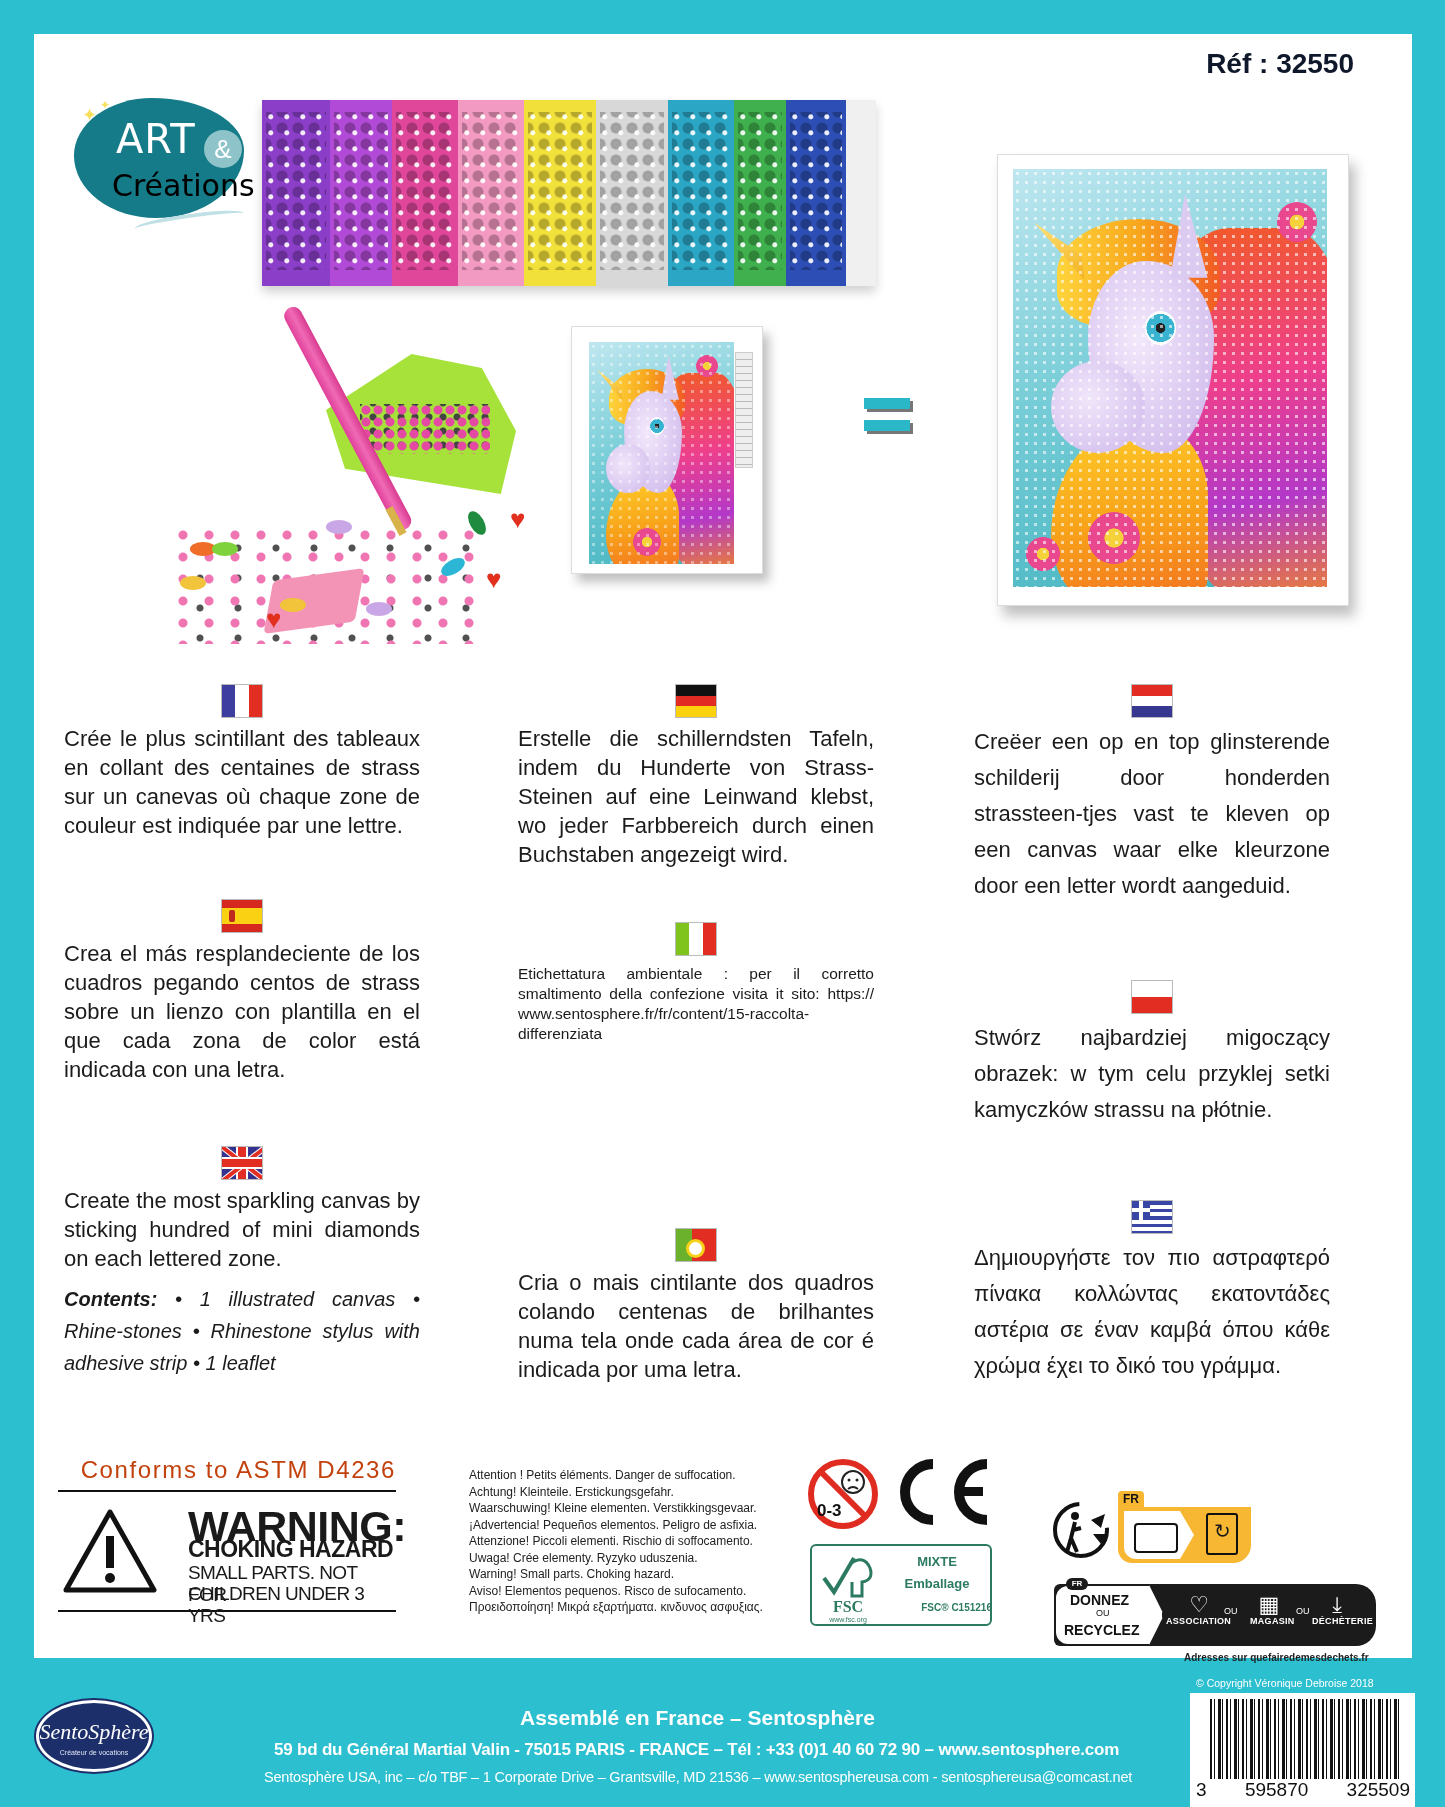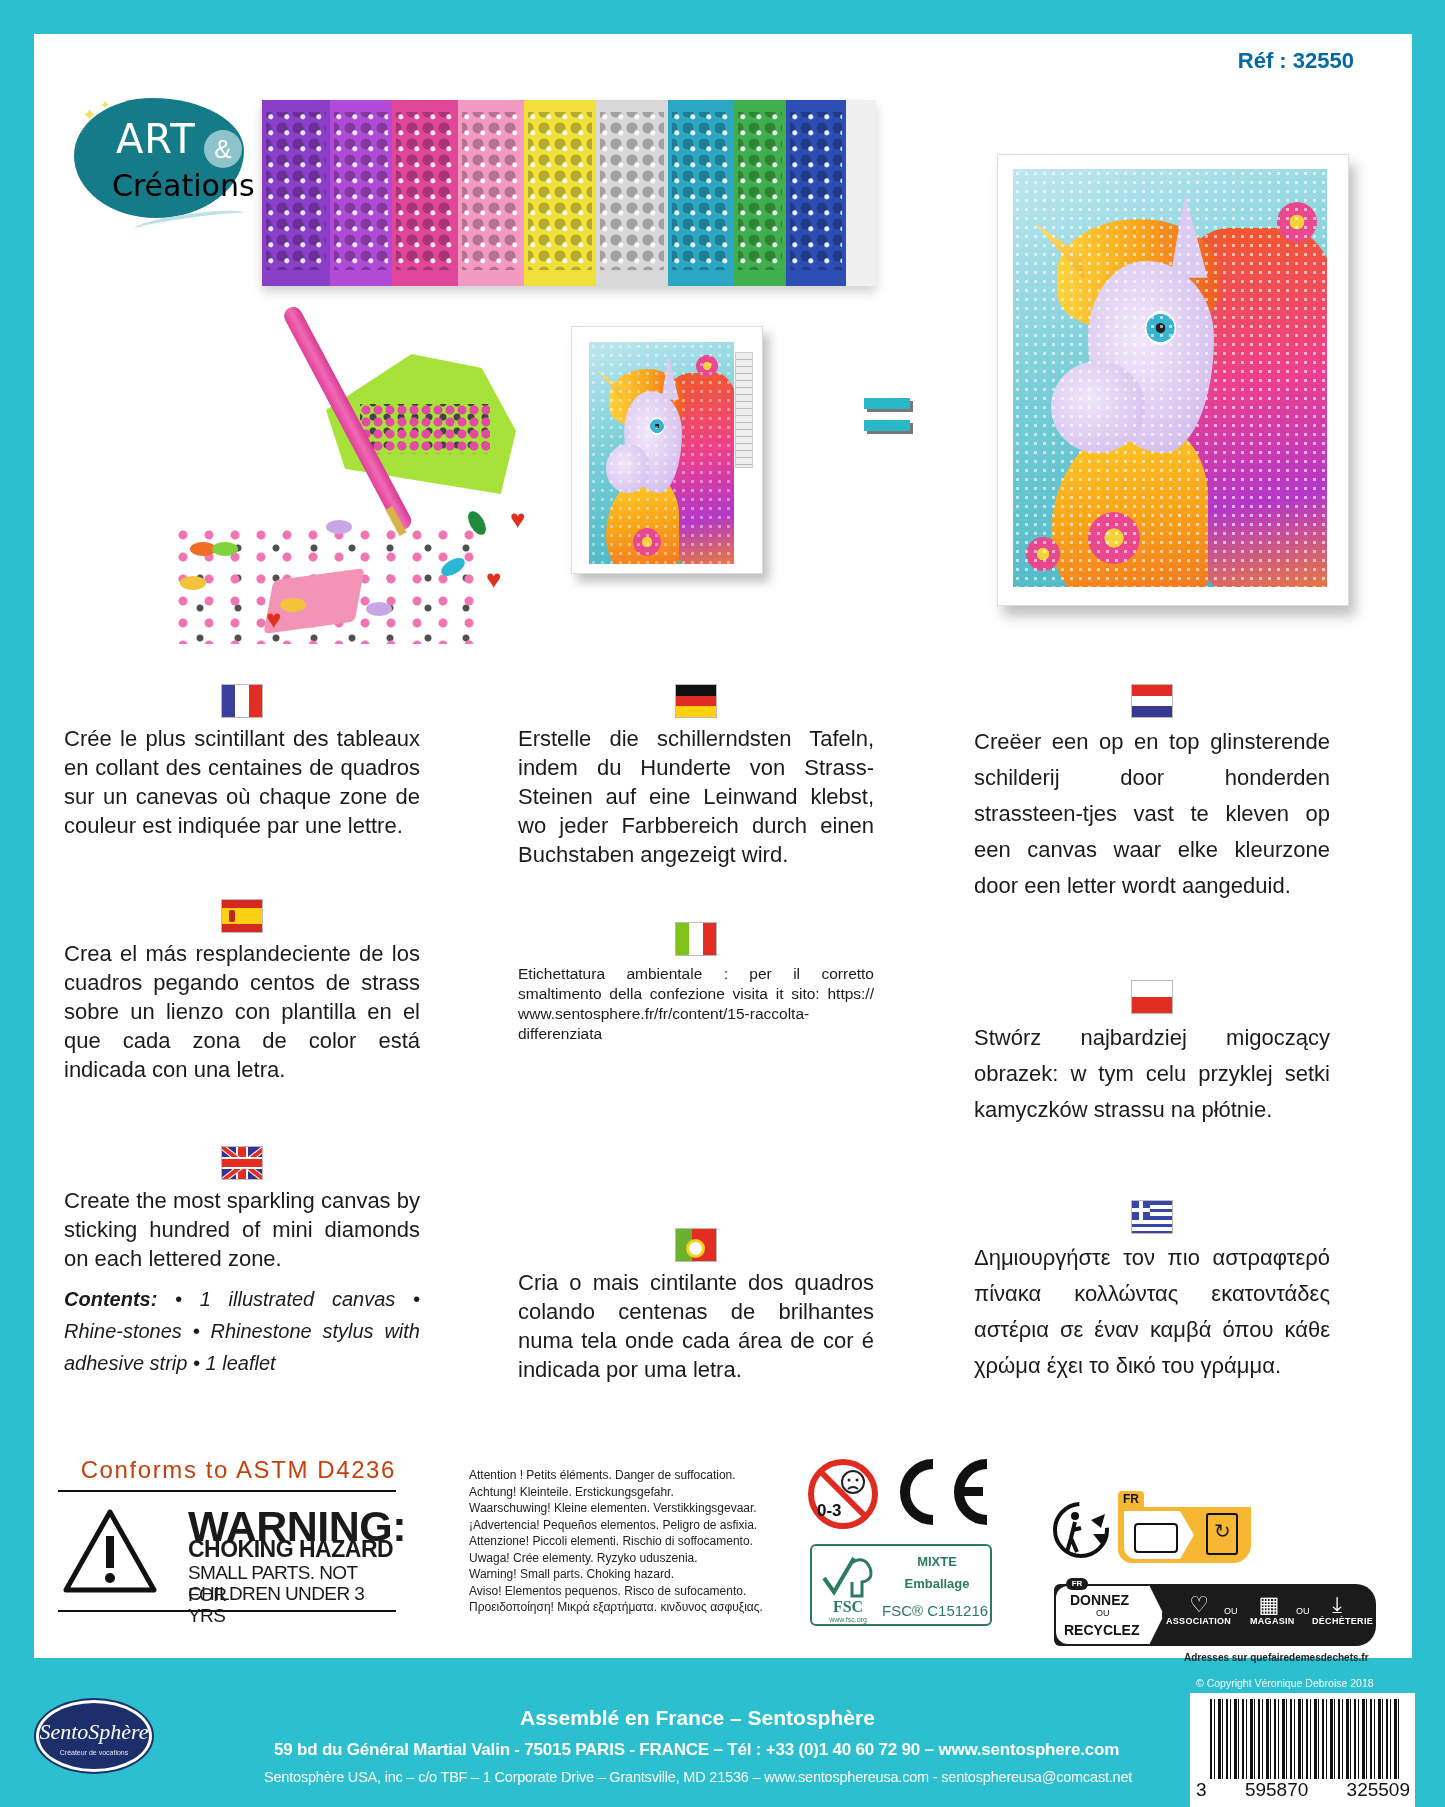--- a/index.html
+++ b/index.html
@@ -1,21 +1,21 @@
 <!DOCTYPE html>
 <html><head>
 <meta charset="utf-8">
 <style>
   * { box-sizing: border-box; margin: 0; padding: 0; }
   html, body { width: 1445px; height: 1807px; overflow: hidden; }
   body { background: #2bbfcf; font-family: "Liberation Sans", "DejaVu Sans", sans-serif; color: #1a1a1a; position: relative; }
 
   .panel { position: absolute; left: 34px; top: 34px; width: 1378px; height: 1624px; background: #ffffff; }
 
-  .ref { position: absolute; right: 58px; top: 14px; font-weight: bold; font-size: 22px; color: #0369a1; }
+  .ref { position: absolute; right: 58px; top: 14px; font-weight: bold; font-size: 28px; color: #0f172a; }
 
   
   .logo { position: absolute; left: 30px; top: 30px; width: 210px; height: 180px; }
   .logo .blob { position: absolute; left: 10px; top: 34px; width: 170px; height: 120px; background: #157b88; border-radius: 46% 54% 52% 48% / 48% 44% 56% 52%; }
   .logo .art { position: absolute; left: 52px; top: 52px; font-size: 40px; color: #fff; font-family: "DejaVu Sans", sans-serif; letter-spacing: 1px; }
   .logo .amp { position: absolute; left: 140px; top: 66px; width: 38px; height: 38px; border-radius: 50%; background: #8ec3c9; color: #fff; font-size: 26px; text-align: center; line-height: 38px; }
   .logo .cre { position: absolute; left: 48px; top: 104px; font-size: 30px; color: #000000; font-family: "DejaVu Sans", sans-serif; }
   .logo .sparkle { position: absolute; color: #f6df5a; font-size: 18px; }
   .logo .swoosh { position: absolute; left: 70px; top: 150px; width: 110px; height: 14px; border-top: 4px solid #bfe0e4; border-radius: 50% 50% 0 0; transform: rotate(-8deg); }
 
@@ -105,21 +105,21 @@
 
   .age-icon { position: absolute; left: 773px; top: 1424px; width: 72px; height: 72px; }
   .ce-mark { position: absolute; left: 855px; top: 1422px; width: 104px; height: 72px; }
 
   .fsc { position: absolute; left: 776px; top: 1510px; width: 182px; height: 82px; border: 2px solid #2d7a63; border-radius: 6px; color: #2d7a63; }
   .fsc .tree { position: absolute; left: 8px; top: 6px; width: 54px; height: 48px; }
   .fsc .fsc-word { position: absolute; left: 8px; top: 52px; width: 56px; text-align: center; font-family: "Liberation Serif", serif; font-size: 16px; font-weight: bold; }
   .fsc .fsc-url { position: absolute; left: 4px; top: 70px; width: 64px; text-align: center; font-size: 7px; }
   .fsc .mixte { position: absolute; left: 70px; top: 8px; width: 110px; text-align: center; font-size: 13px; font-weight: bold; }
   .fsc .emb { position: absolute; left: 70px; top: 30px; width: 110px; text-align: center; font-size: 13px; font-weight: bold; }
-  .fsc .code { position: absolute; left: 70px; top: 56px; width: 110px; text-align: left; font-size: 15px; font-weight: normal; }
+  .fsc .code { position: absolute; left: 70px; top: 56px; width: 110px; text-align: right; font-size: 10px; font-weight: bold; }
 
   .triman { position: absolute; left: 1017px; top: 1466px; width: 60px; height: 60px; }
   .info-tri { position: absolute; left: 1084px; top: 1457px; width: 133px; height: 72px; }
   .info-tri .fr-tab { position: absolute; left: 0; top: 0; background: #f7b733; font-size: 12px; font-weight: bold; padding: 1px 5px; border-radius: 4px 4px 0 0; color: #111; }
   .info-tri .body { position: absolute; left: 0; top: 16px; width: 133px; height: 56px; background: #f7b733; border-radius: 0 0 18px 14px; }
   .info-tri .paper { position: absolute; left: 6px; top: 4px; width: 70px; height: 48px; background: #fff; border-radius: 0 0 0 12px; clip-path: polygon(0 0,80% 0,100% 50%,80% 100%,0 100%); }
   .info-tri .paper-ic { position: absolute; left: 10px; top: 12px; width: 44px; height: 30px; border: 2px solid #111; border-radius: 4px; }
   .info-tri .bin { position: absolute; left: 88px; top: 6px; width: 32px; height: 42px; border: 2px solid #111; border-radius: 3px; }
   .info-tri .bin::after { content: "↻"; position: absolute; left: 6px; top: 6px; font-size: 20px; line-height: 1; }
 
@@ -237,21 +237,21 @@
         <div class="flower" style="left:24%;top:82%;width:52px;height:52px;"></div>
         <div class="flower" style="left:84%;top:8%;width:40px;height:40px;"></div>
         <div class="flower" style="left:4%;top:88%;width:34px;height:34px;"></div>
         <div class="dots" style="opacity:0.8;"></div>
       </div>
     </div>
   </div>
 
   <div class="lang" style="left:30px;top:650px;">
     <span class="flag flag-fr"></span>
-    <p>Crée le plus scintillant des tableaux en collant des centaines de quadros sur un canevas où chaque zone de couleur est indiquée par une lettre.</p>
+    <p>Crée le plus scintillant des tableaux en collant des centaines de strass sur un canevas où chaque zone de couleur est indiquée par une lettre.</p>
   </div>
   <div class="lang" style="left:30px;top:865px;">
     <span class="flag flag-es"></span>
     <p>Crea el más resplandeciente de los cuadros pegando centos de strass sobre un lienzo con plantilla en el que cada zona de color está indicada con una letra.</p>
   </div>
   <div class="lang" style="left:30px;top:1112px;">
     <span class="flag flag-gb">
         <span class="diag1"></span>
         <span class="diag2"></span>
       </span>

